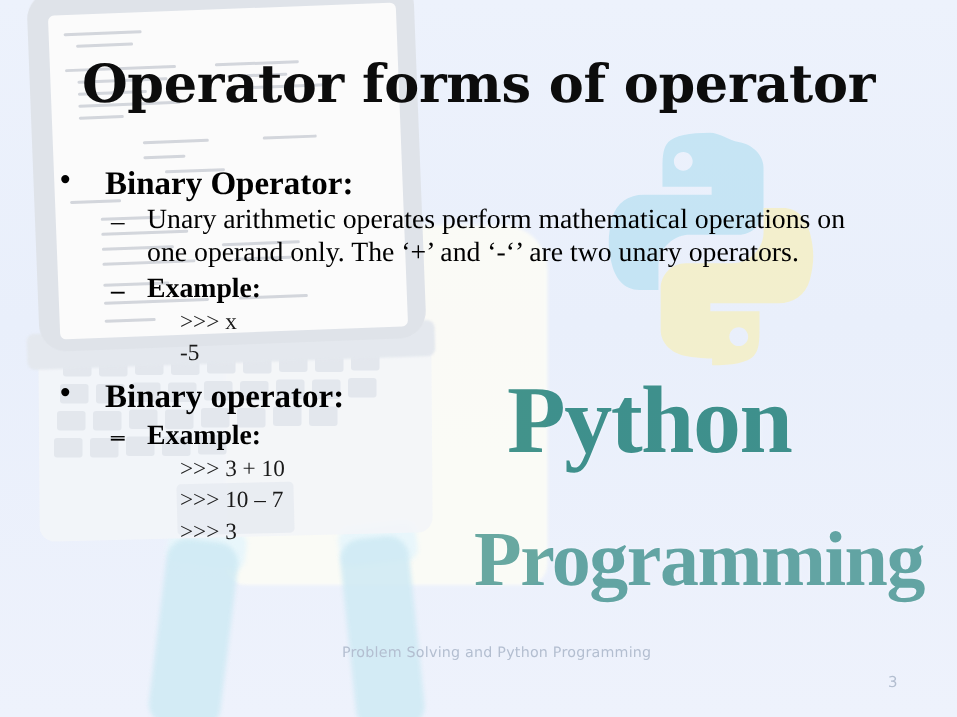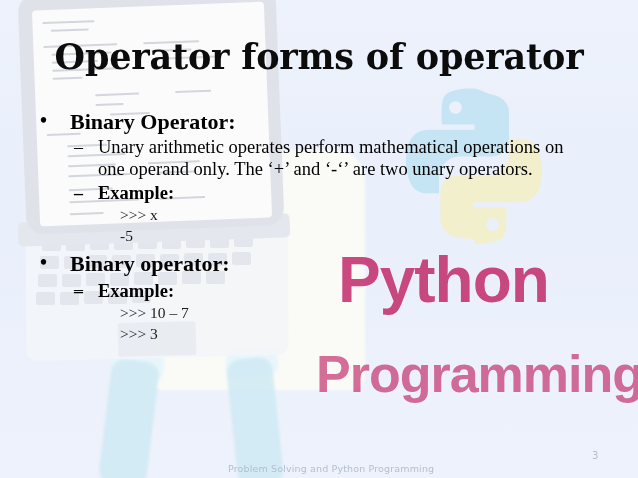--- a/index.html
+++ b/index.html
@@ -169,23 +169,23 @@
     top: 82px;
     width: 164px;
     height: 168px;
     opacity: .55;
     filter: blur(.4px);
   }
 
   
   .wm-text {
     position: absolute;
-    font-family: Liberation Sans, sans-serif;
+    font-family: Liberation Serif, serif;
     font-weight: 700;
-    color: #be185d;
+    color: #0f766e;
     opacity: .78;
     letter-spacing: -1px;
     white-space: nowrap;
     text-shadow: 0 0 2px rgba(255,255,255,.6);
   }
   .wm-python {
     left: 338px;
     top: 243px;
     font-size: 64px;
   }
@@ -270,21 +270,21 @@
     white-space: pre;
   }
 
   .spacer-2 { height: 2px; }
   .spacer-4 { height: 4px; }
 
   
   .footer-text {
     position: absolute;
     left: 228px;
-    top: 463px;
+    top: 430px;
     font-family: "DejaVu Sans", sans-serif;
     font-size: 9.5px;
     color: #b3bed0;
     letter-spacing: .15px;
   }
   .slide-number {
     position: absolute;
     left: 592px;
     top: 450px;
     font-family: "DejaVu Sans", sans-serif;
@@ -428,20 +428,21 @@
           <span class="marker">–</span>
         </div>
 
         <div class="spacer-2"></div>
 
         <div class="l2 bold">
           <span class="marker">–</span>
           <span>Example:</span>
         </div>
 
+        <div class="l3">&gt;&gt;&gt; 3 + 10</div>
         <div class="l3">&gt;&gt;&gt; 10 – 7</div>
         <div class="l3">&gt;&gt;&gt; 3</div>
       </div>
 
     </div>
 
     <div class="footer-text">Problem Solving and Python Programming</div>
     <div class="slide-number">3</div>
 
   </div>

